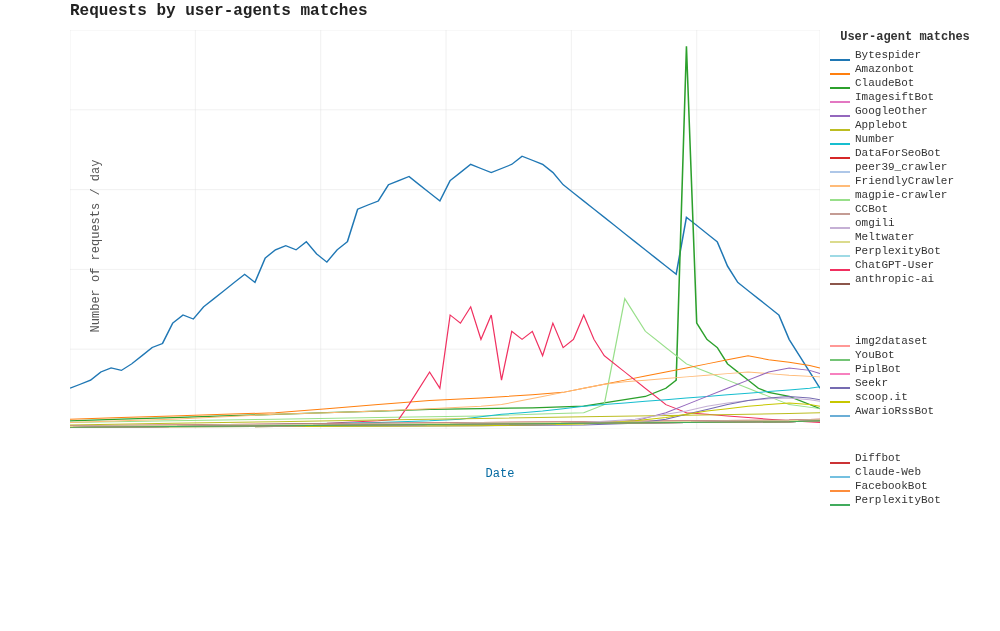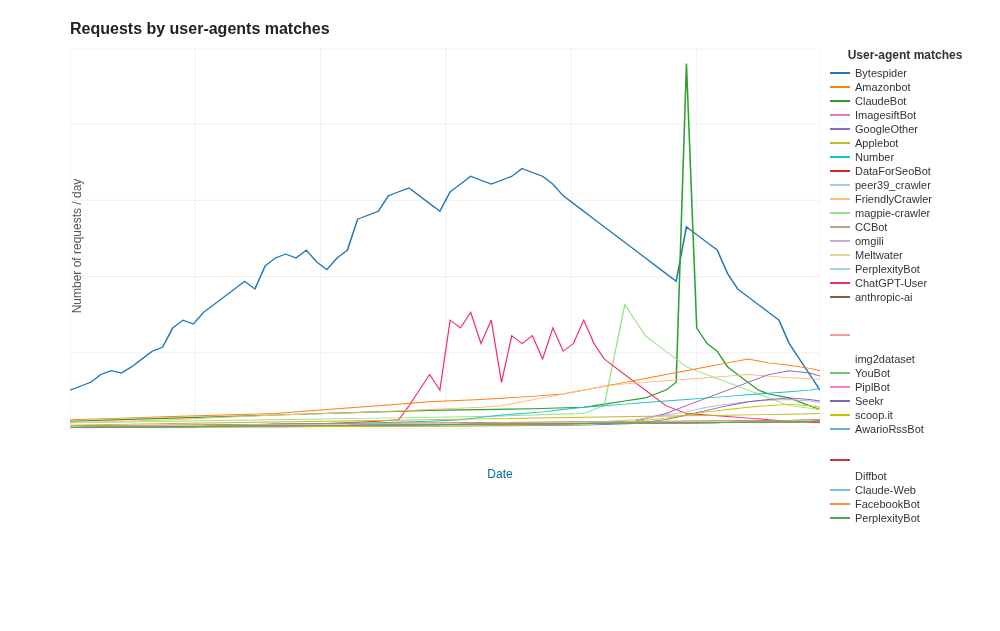--- a/index.html
+++ b/index.html
@@ -7,21 +7,22 @@
       font-family: Arial, sans-serif;
       background: #fff;
       width: 1000px;
       height: 631px;
       overflow: hidden;
     }
     .chart-container {
       width: 1000px;
       height: 491px;
       position: relative;
-      padding: 20px 20px 50px 70px;
+      padding: 2px 20px 50px 70px;
+      font-family: Liberation Mono, monospace;
     }
     .chart-title {
       font-size: 16px;
       font-weight: bold;
       margin-bottom: 10px;
       color: #222;
     }
     .chart-area {
       display: flex;
       width: 100%;
@@ -57,21 +58,21 @@
       flex-direction: column;
     }
     .legend-title {
       font-weight: bold;
       font-size: 12px;
       margin-bottom: 5px;
       text-align: center;
     }
     .legend-item {
       display: flex;
-      align-items: center;
+      align-items: flex-end;
       margin-bottom: 2px;
       white-space: nowrap;
     }
     .legend-line {
       width: 20px;
       height: 2px;
       margin-right: 5px;
       flex-shrink: 0;
     }
   </style>

